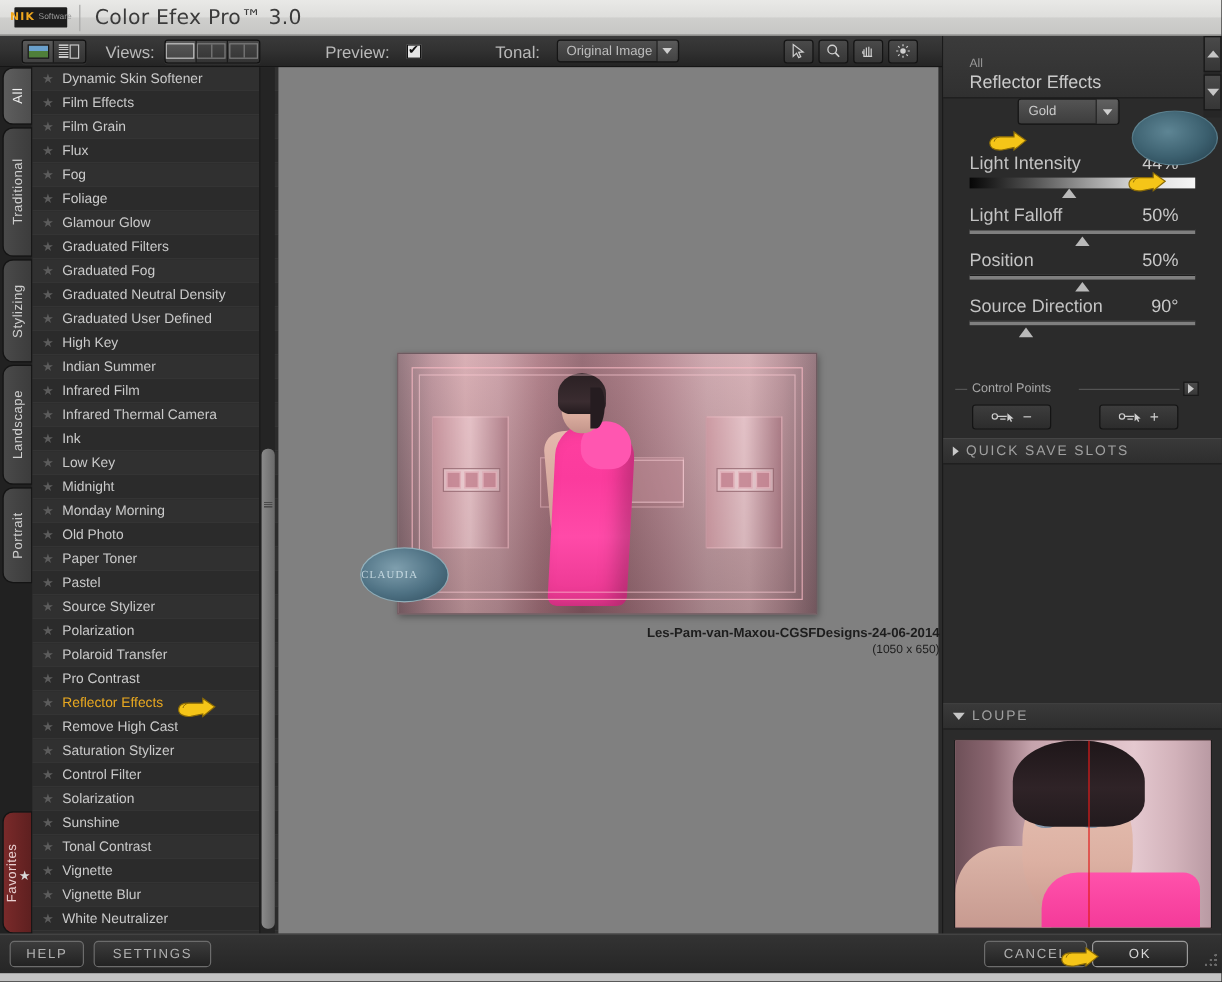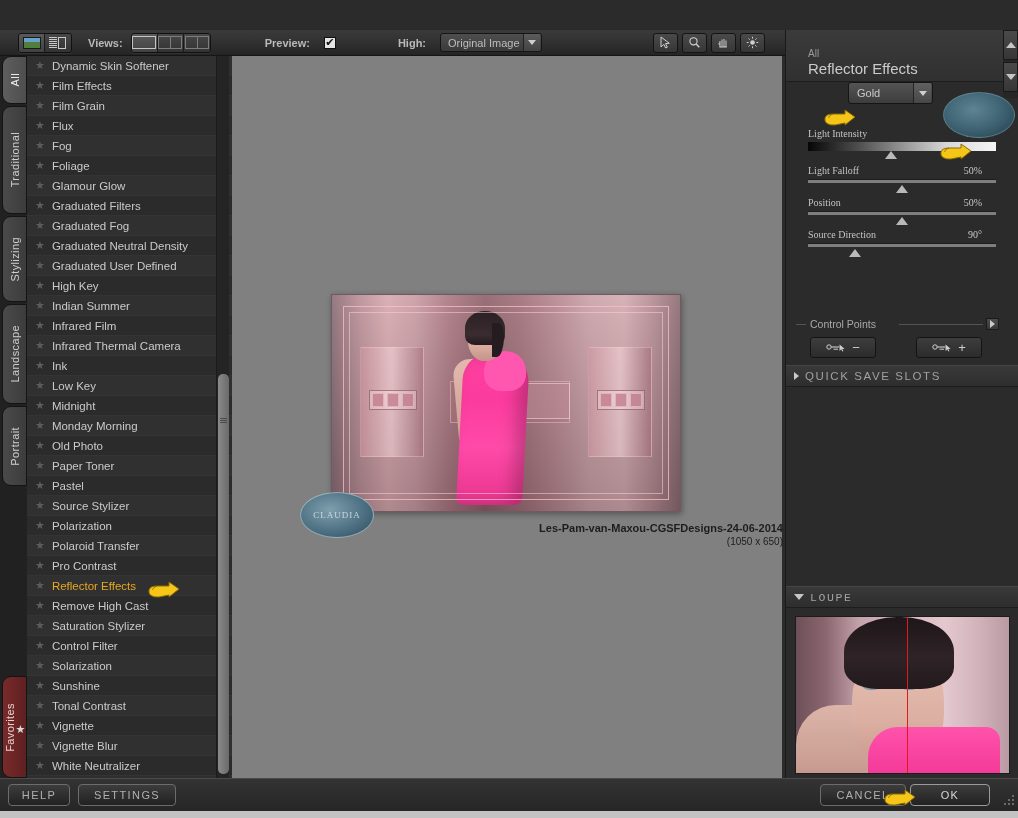--- a/index.html
+++ b/index.html
@@ -58,21 +58,21 @@
     display: flex; border: 1px solid #111; border-radius: 3px; overflow: hidden;
     background: #2b2b2b; box-shadow: 0 1px 0 rgba(255,255,255,0.06);
   }
   .tb-cell {
     width: 26px; height: 18px; display: flex; align-items: center; justify-content: center;
     background: linear-gradient(to bottom, #474747, #333);
     border-right: 1px solid #1a1a1a; cursor: pointer;
   }
   .tb-cell:last-child { border-right: none; }
   .tb-cell.sel { background: linear-gradient(to bottom, #5a5a5a, #424242); }
-  .tb-label { margin: 0 8px 0 16px; color: #b9b9b9; font-size: 11px; font-weight: bold; }
+  .tb-label { margin: 0 8px 0 16px; color: #b9b9b9; font-size: 14px; }
   .mini-photo {
     width: 18px; height: 12px;
     background: linear-gradient(to bottom, #6aa0cc 0 45%, #4f7f3a 45% 100%);
     border: 1px solid #1a1a1a;
   }
   .mini-list {
     width: 18px; height: 12px; display: flex; gap: 1px; align-items: stretch;
   }
   .mini-list .bars {
     width: 8px;
@@ -252,25 +252,25 @@
   .figure-hair {
     position: absolute; left: 133px; top: 16px; width: 40px; height: 34px;
     background: linear-gradient(to bottom, #2a2023 0%, #3a2c30 70%, #241b1e 100%);
     border-radius: 50% 50% 26% 26%;
   }
   .figure-hair2 {
     position: absolute; left: 160px; top: 28px; width: 12px; height: 34px;
     background: #251c20; border-radius: 0 40% 60% 0;
   }
   #watermark-outer {
-    position: absolute; left: 68px; top: 436px; width: 74px; height: 46px;
+    position: absolute; left: 68px; top: 400px; width: 74px; height: 46px;
     border-radius: 50%;
     background: radial-gradient(ellipse at 40% 38%, #7f9fae 0%, #4e7183 55%, #2d4a5a 100%);
     border: 1px solid rgba(200,225,232,0.55);
-    display: flex; align-items: center; justify-content: center;
+    display: flex; align-items: center; justify-content: flex-start;
     overflow: hidden;
   }
   #watermark-outer .wm-txt {
     font-size: 9px; color: rgba(225,240,245,0.75); letter-spacing: 1px;
     font-family: "Liberation Serif", serif;
   }
   #caption {
     position: absolute; left: 99px; top: 466px; width: 452px;
     text-align: right; font-size: 11px; color: #1d1d1d; font-weight: bold;
     font-family: "Liberation Sans", sans-serif;
@@ -320,21 +320,21 @@
   #preset-select .parrow {
     width: 18px; height: 20px; margin-right: 1px;
     background: linear-gradient(to bottom, #606060, #474747);
     border-left: 1px solid #232323;
     display: flex; align-items: center; justify-content: center;
   }
 
   .slider-block { padding: 0 22px 0 22px; margin-top: 4px; }
   .slider-row {
     display: flex; justify-content: space-between; align-items: baseline;
-    font-size: 10px; color: #c3c3c3; margin-bottom: 3px; font-family: Liberation Serif, serif;
+    font-size: 15px; color: #c3c3c3; margin-bottom: 3px;
   }
   .slider-row .val { color: #c9c9c9; }
   .track {
     position: relative; height: 4px; width: 188px;
     background: #7f7f7f; border-top: 1px solid #1d1d1d;
   }
   .track.grad {
     background: linear-gradient(to right, #060606 0%, #4c4c4c 26%, #9a9a9a 52%, #d8d8d8 74%, #f6f6f6 100%);
     height: 9px; border: none;
   }
@@ -382,21 +382,21 @@
   #quick-save .tri-rt { margin-right: 6px; }
   #quick-save .qs-text { font-size: 11.5px; color: #a0a0a0; letter-spacing: 1.6px; }
 
   #loupe-header {
     position: absolute; left: 0; top: 556px; width: 233px; height: 22px;
     background: linear-gradient(to bottom, #393939, #2e2e2e);
     border-top: 1px solid #454545; border-bottom: 1px solid #1d1d1d;
     display: flex; align-items: center; padding-left: 8px;
   }
   #loupe-header .tri-dn { margin-right: 6px; }
-  #loupe-header .lp-text { font-size: 11.5px; color: #a0a0a0; letter-spacing: 1.6px; font-family: Liberation Mono, monospace; }
+  #loupe-header .lp-text { font-size: 11.5px; color: #a0a0a0; letter-spacing: 1.6px; }
   #loupe-img {
     position: absolute; left: 9px; top: 586px; width: 215px; height: 158px;
     background: #a87f86; overflow: hidden; border: 1px solid #1c1c1c;
   }
   .lp-bg {
     position: absolute; inset: 0;
     background: linear-gradient(to right,
       #6e5058 0%, #8a6670 14%, #c5a3ac 30%, #d8b8c0 52%,
       #e4c8cf 70%, #d2b2ba 86%, #b99aa3 100%);
   }
@@ -482,20 +482,28 @@
   #hand-filter { left: 146px; top: 578px; }
   #hand-preset { left: 822px; top: 106px; }
   #hand-slider { left: 938px; top: 140px; }
   #hand-ok     { left: 882px; top: 786px; }
 </style>
 </head>
 <body>
 
 <div id="app">
 
+  <div id="titlebar">
+    <div id="nik-logo">
+      <span class="nik-mark">NIK</span>
+      <span id="nik-soft">Software</span>
+    </div>
+    <div id="title-sep"></div>
+    <div id="app-title">Color Efex Pro™ 3.0</div>
+  </div>
 
   <div id="toolbar">
     <div style="margin-left:18px" class="btn-group">
       <div class="tb-cell sel">
           <div class="mini-photo"></div>
         </div>
       <div class="tb-cell">
         <div class="mini-list">
             <div class="bars"></div>
             <div class="sq"></div>
@@ -509,21 +517,21 @@
         </div>
       <div class="tb-cell">
           <div class="vw two dim"></div>
         </div>
       <div class="tb-cell">
           <div class="vw two dim"></div>
         </div>
     </div>
     <div class="tb-label" style="margin-left:54px">Preview:</div>
     <div id="preview-check">✔</div>
-    <div class="tb-label" style="margin-left:62px">High:</div>
+    <div class="tb-label" style="margin-left:62px">Tonal:</div>
     <div id="modes-select">
       <div class="mtxt">Original Image</div>
       <div class="marrow">
           <div class="caret-dn"></div>
         </div>
     </div>
     <div id="tool-icons">
       <div class="tool-btn">
         <svg width="13" height="13" viewBox="0 0 13 13">
             <path d="M2 1 L2 11 L4.8 8.3 L6.6 12 L8.3 11.2 L6.5 7.6 L10.3 7.3 Z" fill="none" stroke="#d0d0d0" stroke-width="1"></path>

